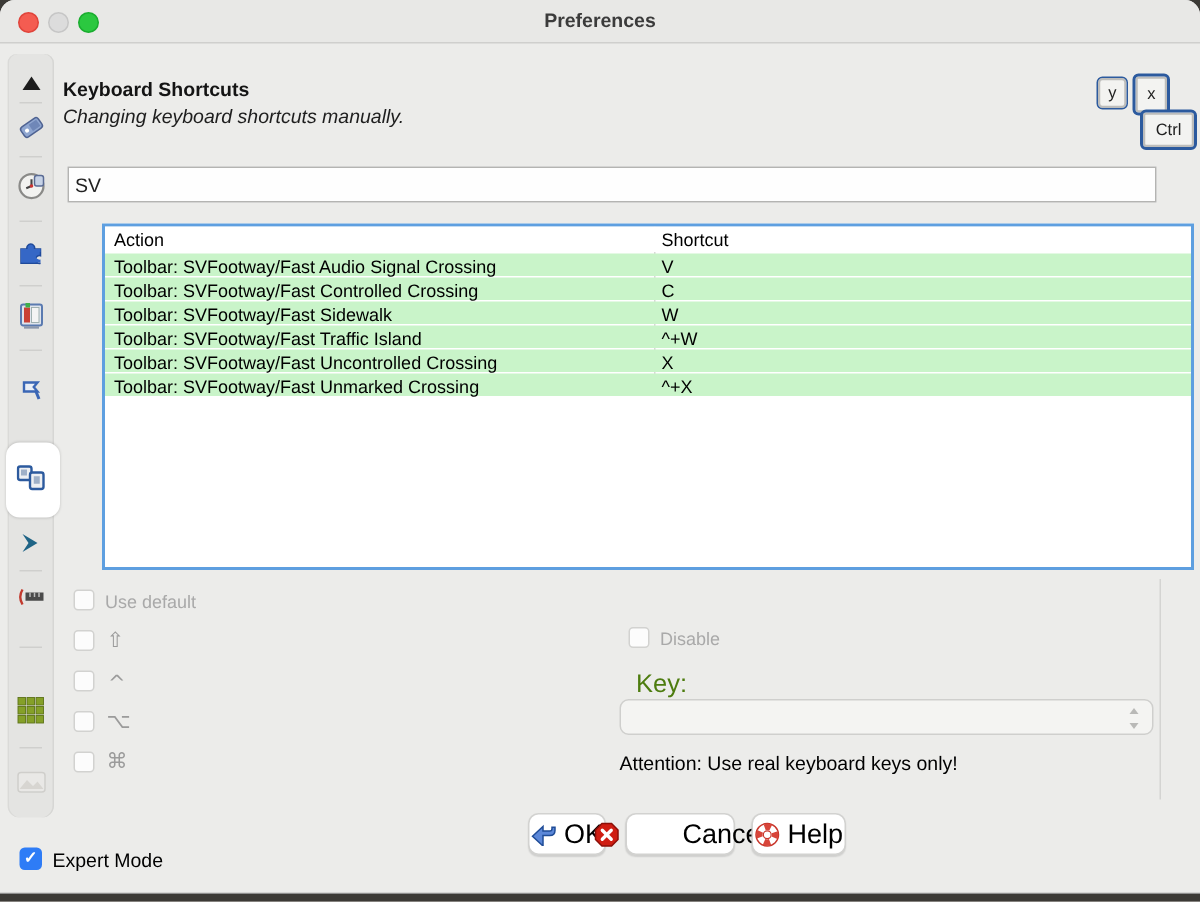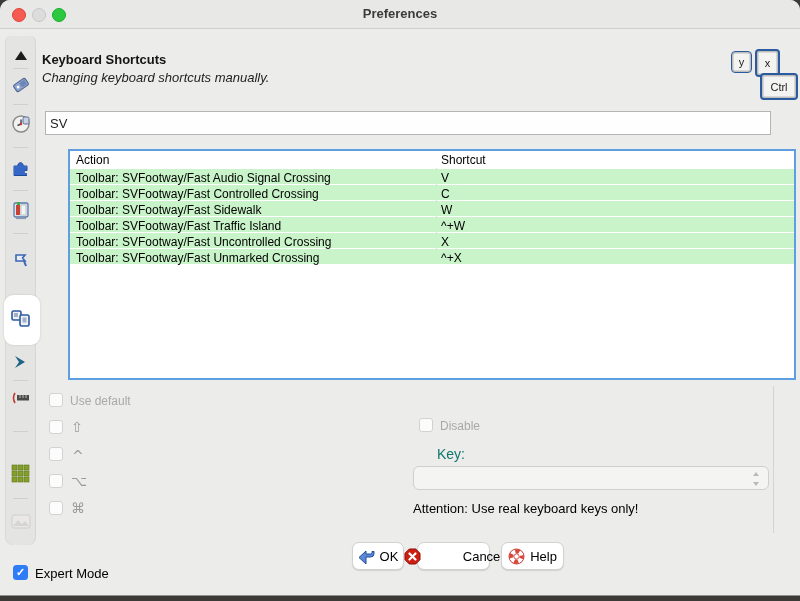--- a/index.html
+++ b/index.html
@@ -46,37 +46,37 @@
   .tbl-colsep{position:absolute;left:366px;top:0;width:1px;height:113px;background:#d8d8d6;}
   .tbl-header{position:absolute;left:0;top:0;width:100%;height:17px;background:#ffffff;}
   .tbl-header .c1,.tbl-row .c1{position:absolute;left:6px;top:2px;font-size:12px;color:#000;white-space:nowrap;}
   .tbl-header .c2,.tbl-row .c2{position:absolute;left:371px;top:2px;font-size:12px;color:#000;white-space:nowrap;}
   .tbl-row{position:absolute;left:0;width:100%;height:15px;background:var(--row-green);}
   
   .cb{position:absolute;width:14px;height:14px;background:#fcfcfc;border:1px solid #d2d2d0;
     border-radius:3px;box-sizing:border-box;}
   .cb-label{position:absolute;font-size:12px;color:var(--disabled-text);white-space:nowrap;}
   .mod-label{position:absolute;font-size:14px;color:#9b9b9b;font-family:"DejaVu Sans",sans-serif;}
-  .key-label{position:absolute;left:437px;top:446px;font-size:14px;color:#0f766e;}
+  .key-label{position:absolute;left:424px;top:446px;font-size:17px;color:#4d7c0f;}
   .combo{position:absolute;left:413px;top:466px;width:356px;height:24px;background:#f4f4f2;
     border:1px solid #cfcfcd;border-radius:6px;box-sizing:border-box;}
   .combo .arrows{position:absolute;right:7px;top:4px;width:9px;height:16px;}
   .combo .arrows .up{position:absolute;top:1px;left:1px;width:0;height:0;
     border-left:3.5px solid transparent;border-right:3.5px solid transparent;border-bottom:4px solid #b9b9b7;}
   .combo .arrows .down{position:absolute;bottom:1px;left:1px;width:0;height:0;
     border-left:3.5px solid transparent;border-right:3.5px solid transparent;border-top:4px solid #b9b9b7;}
   .attention{position:absolute;left:413px;top:501px;font-size:13px;color:#000;}
   .vdivider{position:absolute;left:773px;top:386px;width:1px;height:147px;background:#d4d4d2;}
   
   .expert-cb{position:absolute;left:13px;top:565px;width:15px;height:15px;border-radius:3.5px;
     background:var(--accent);color:#fff;font-size:11px;font-weight:bold;text-align:center;line-height:15px;}
   .expert-label{position:absolute;left:35px;top:566px;font-size:13px;color:#000;}
   .btn{position:absolute;top:542px;height:28px;background:#ffffff;border:1px solid #d2d2d0;
     border-radius:7px;box-shadow:0 1px 1px rgba(0,0,0,.12);display:flex;align-items:center;
-    justify-content:center;gap:5px;box-sizing:border-box;font-size:13px;color:#000;cursor:default;}
+    justify-content:center;gap:5px;box-sizing:border-box;font-size:18px;color:#000;cursor:default;}
   .btn svg{flex:0 0 auto;}
 </style>
 </head>
 <body>
 
 <div id="stage">
 <div id="window">
 
   <div class="titlebar">
     <div class="tl red"></div>

